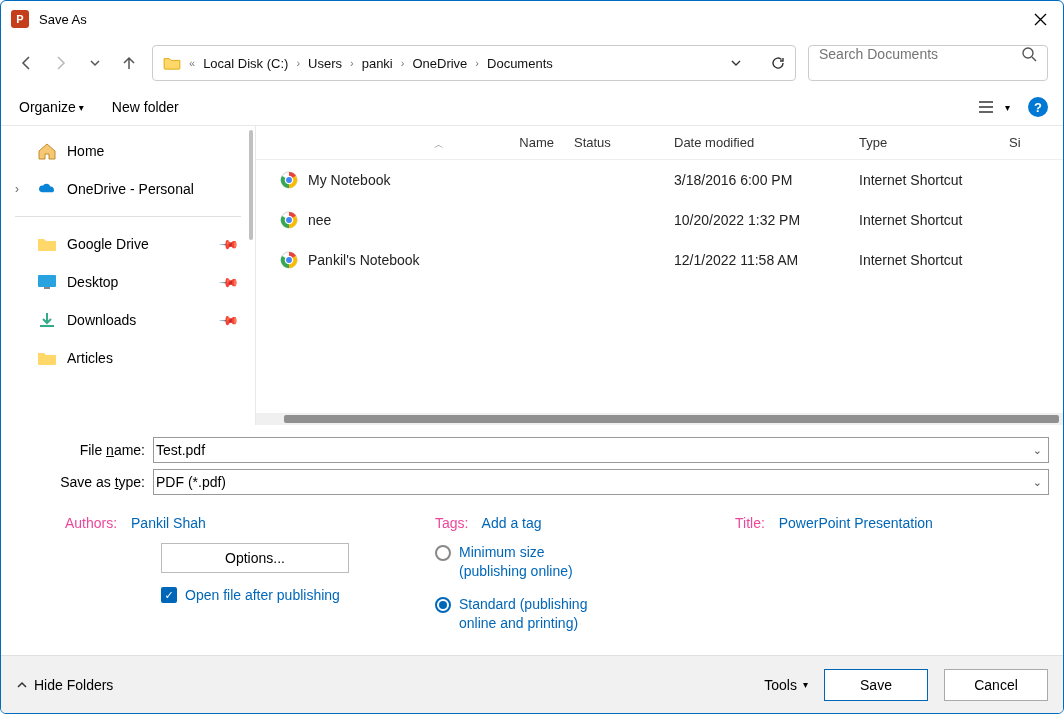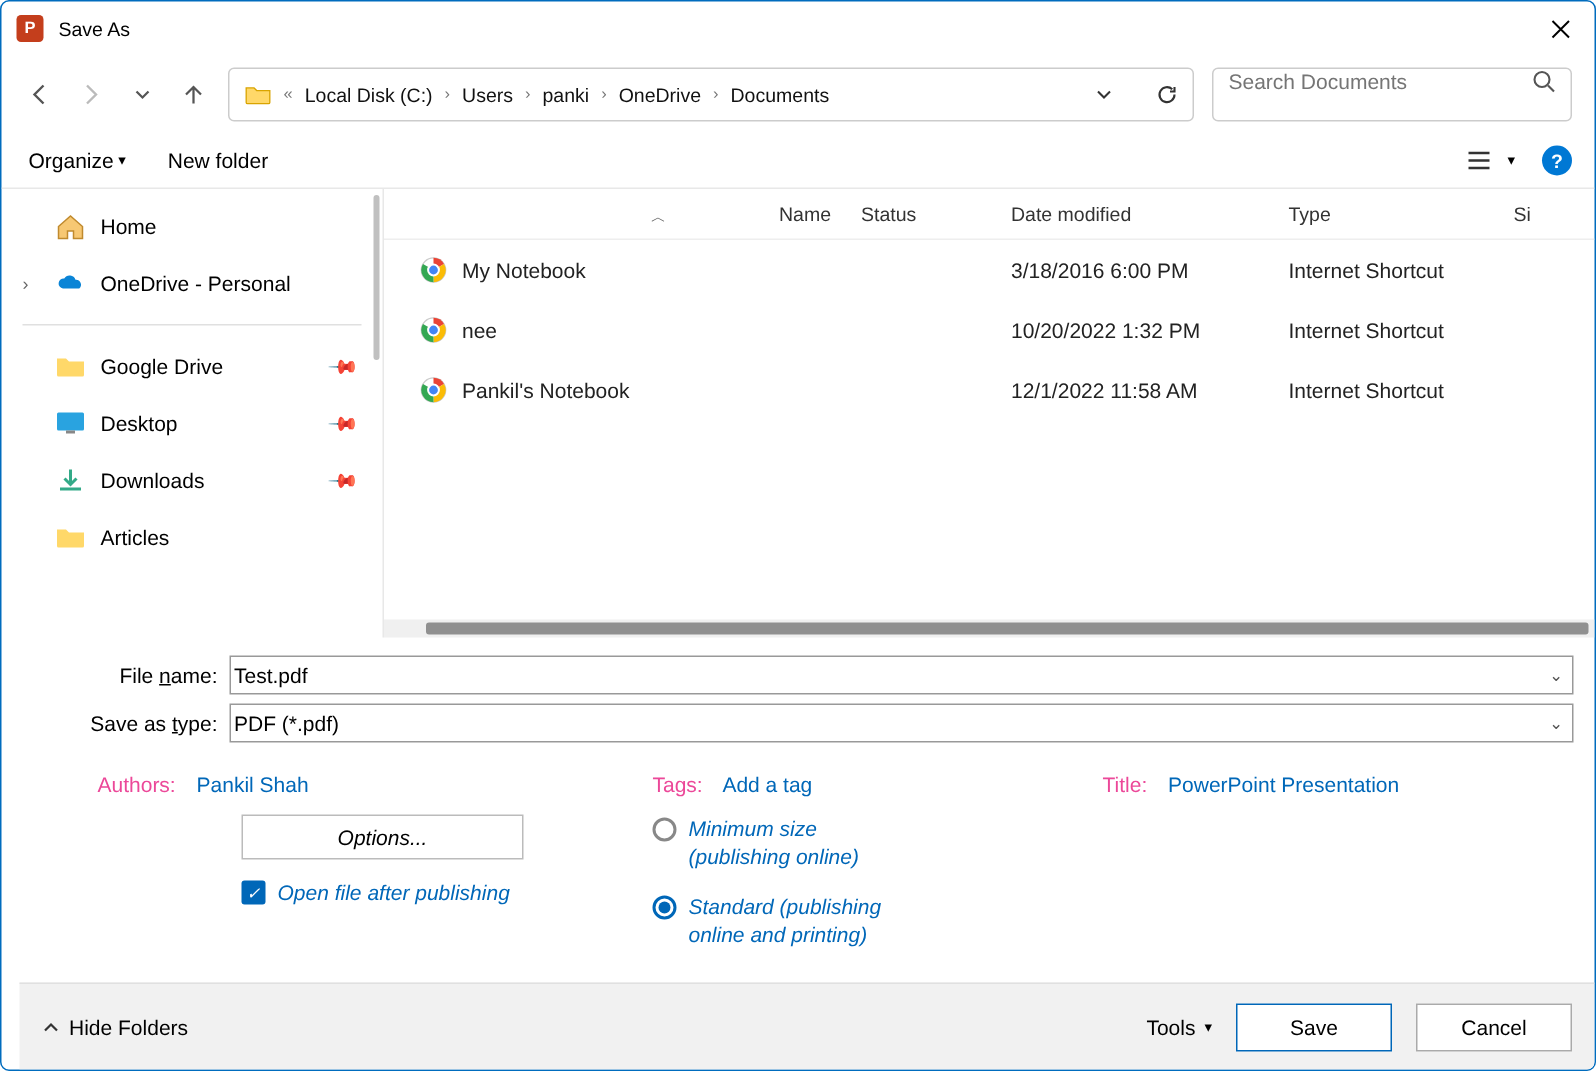--- a/index.html
+++ b/index.html
@@ -62,34 +62,34 @@
 .form-input { flex:1; border:1px solid #999; height:26px; font-size:14px; padding:0 2px; display:flex; align-items:center; position:relative;}
 .form-input .dd { position:absolute; right:6px; color:#555; font-size:11px;}
 
 .meta-row { display:flex; padding:10px 14px 0 14px; font-size:14px;}
 .meta-col .ml { color:#ec4899; margin-right:10px;}
 .meta-col .mv { color:#0067b8; cursor:pointer;}
 .meta-col1 { width: 420px; padding-left:50px;}
 .meta-col2 { width: 300px;}
 .meta-col3 { flex:1;}
 
-.opts-row { display:flex; padding:12px 14px 0 14px; font-size:14px;font-style:italic;}
+.opts-row { display:flex; padding:12px 14px 0 14px; font-size:14px;}
 .opts-left { width:420px; padding-left:146px;}
 .opts-btn { width:188px; height:30px; border:1px solid #bbb; display:flex; align-items:center; justify-content:center; font-size:14px; cursor:pointer; background:#fff;}
 .check-row { display:flex; align-items:center; gap:8px; margin-top:14px; color:#0067b8;}
 .check-row .cb { width:16px; height:16px; background:#0067b8; border-radius:2px; display:flex; align-items:center; justify-content:center; color:#fff; font-size:11px;}
 
 .radio-group { padding-left:0px;}
 .radio-item { display:flex; gap:8px; margin-bottom:14px;}
 .radio { width:16px; height:16px; border:2px solid #0067b8; border-radius:50%; display:flex; align-items:center; justify-content:center; flex-shrink:0; margin-top:2px;}
 .radio.on::after { content:""; width:8px; height:8px; background:#0067b8; border-radius:50%;}
 .radio.off { border-color:#888;}
 .radio-label { color:#0067b8; font-size:14px; line-height:1.35;}
 
-.footer { position:absolute; bottom:0; left:12px; right:0; height:58px; background:#f1f1f1; display:flex; align-items:center; padding:0 15px; border-top:1px solid #e0e0e0;}
+.footer { position:absolute; bottom:0; left:0; right:0; height:58px; background:#f1f1f1; display:flex; align-items:center; padding:0 15px; border-top:1px solid #e0e0e0;}
 .footer .hf { display:flex; align-items:center; gap:6px; font-size:14px; cursor:pointer;}
 .footer .tools { margin-left:auto; font-size:14px; display:flex; align-items:center; gap:6px; cursor:pointer;}
 .footer .btn { width:104px; height:32px; border:1px solid #aaa; display:flex; align-items:center; justify-content:center; font-size:14px; margin-left:16px; cursor:pointer; background:#fff;}
 .footer .btn.primary { border:1px solid #0067b8;}
 
 svg { display:block; }
 </style>
 </head>
 <body>
 

